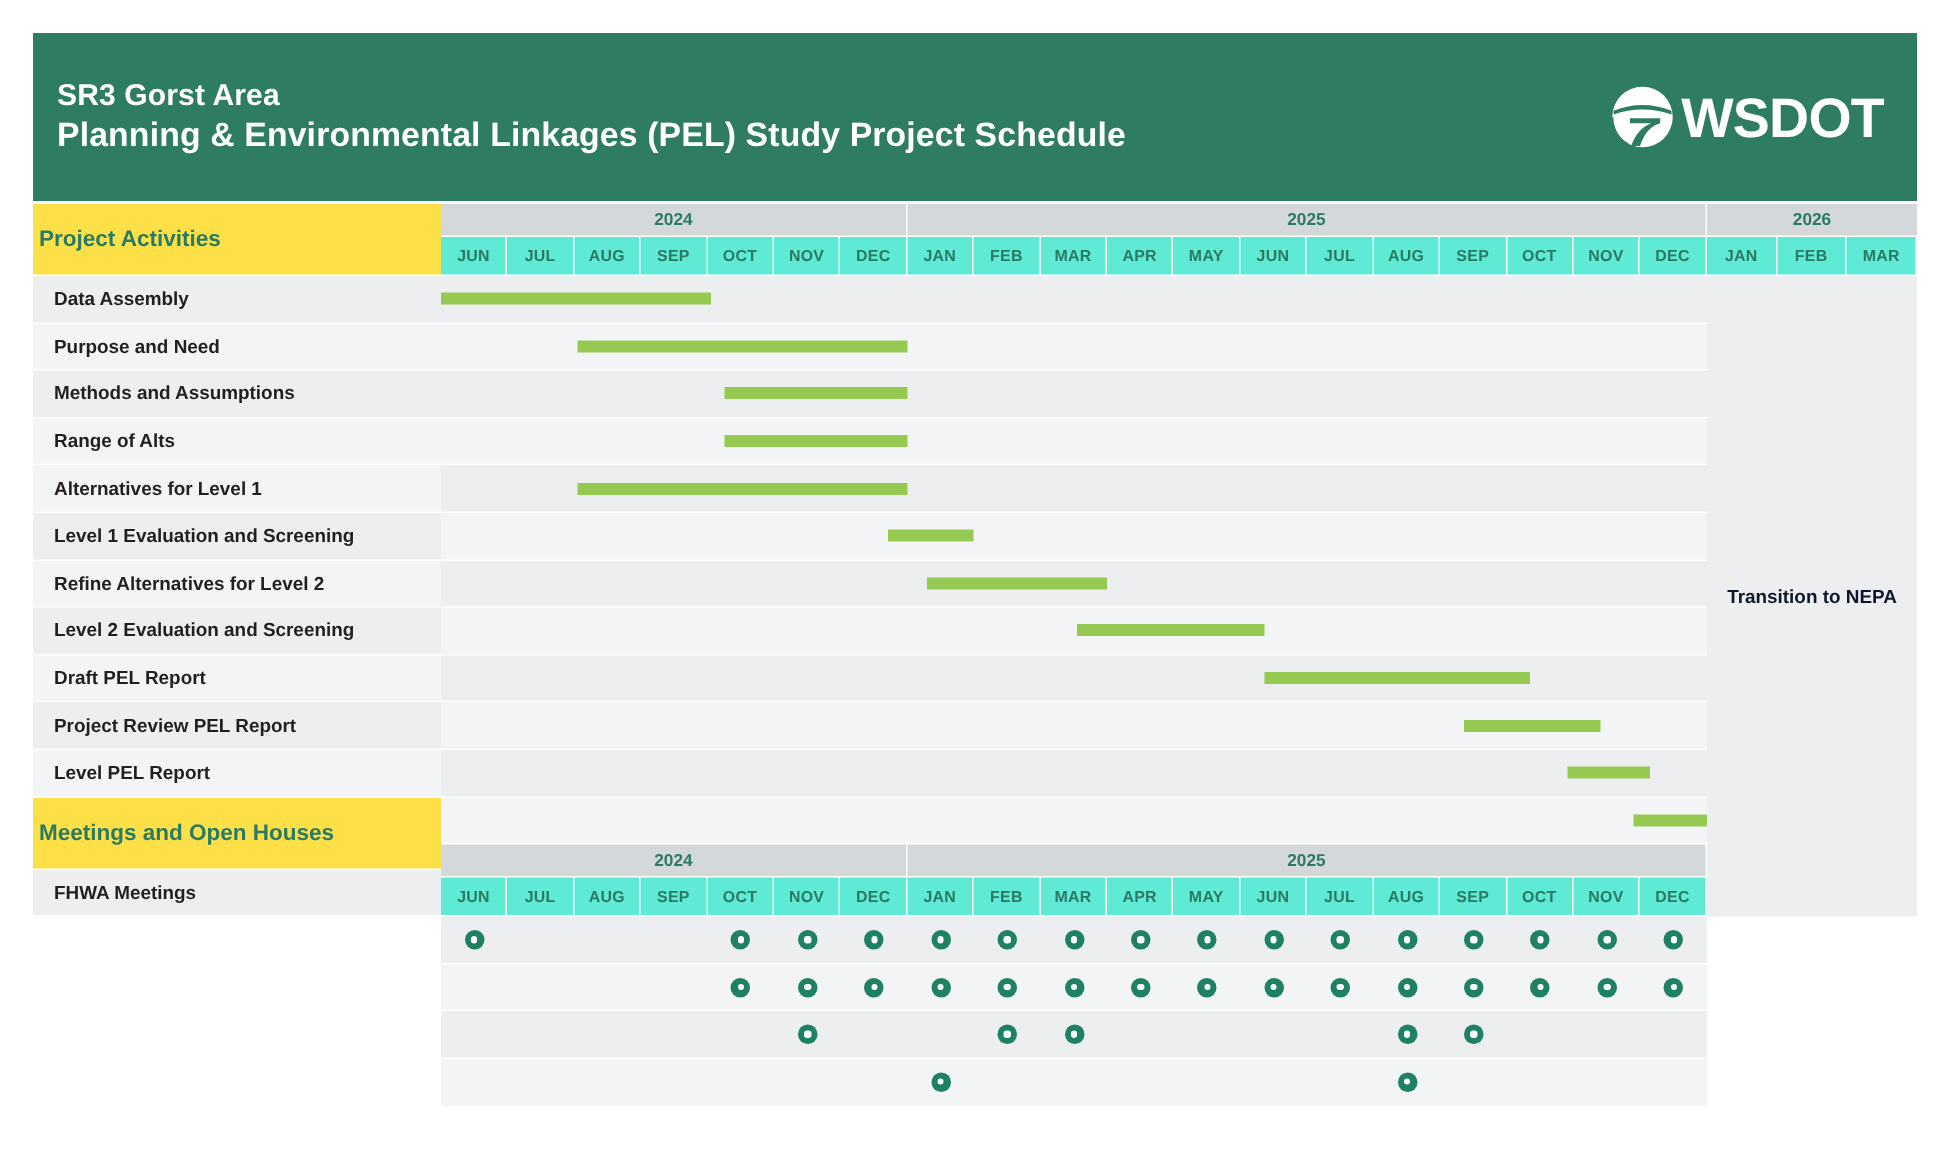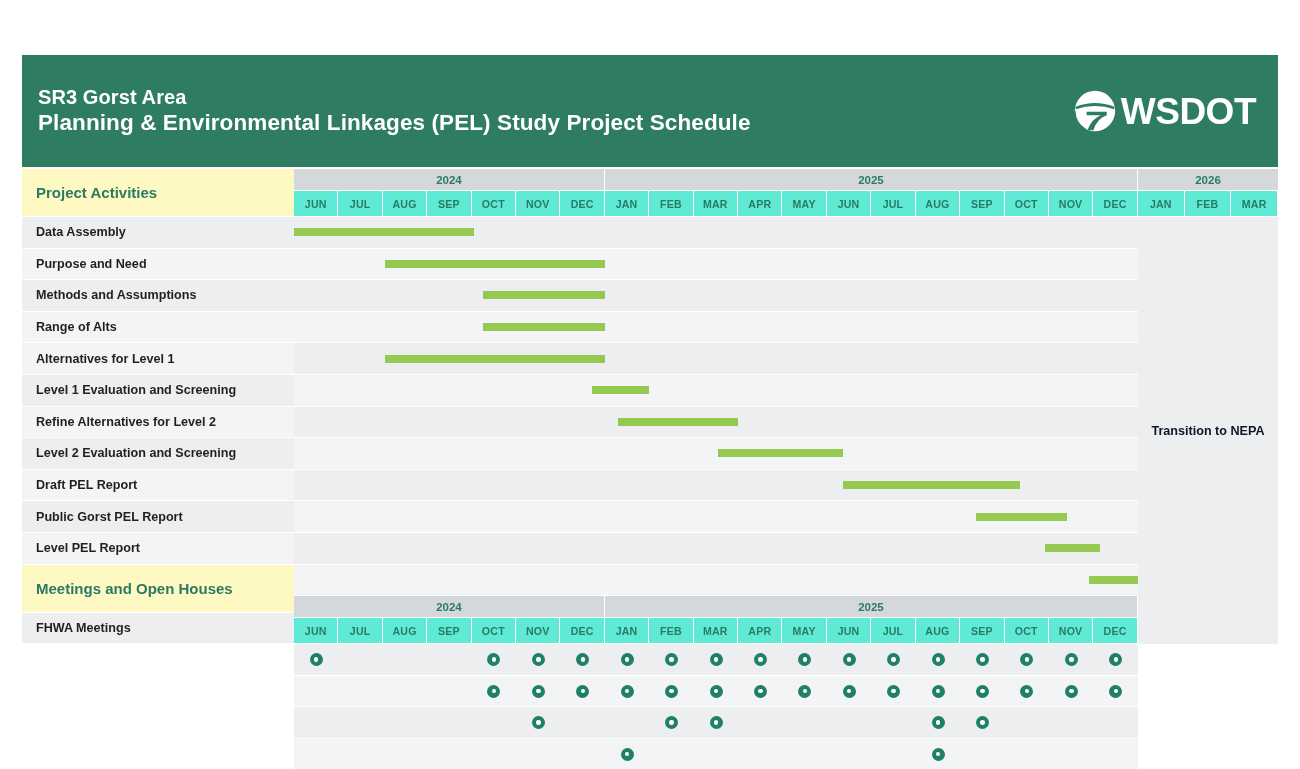--- a/index.html
+++ b/index.html
@@ -14,21 +14,20 @@
     font-family: "Liberation Sans", sans-serif;
     overflow: hidden;
   }
 
   .page {
     position: relative;
     width: 1300px;
     height: 567px;
     box-sizing: border-box;
     padding: 22px 22px 0 22px;
-    margin-top: 33px;
   }
 
   
   .banner {
     position: relative;
     height: 112px;
     background: #2e7d63;
     display: flex;
     align-items: center;
     justify-content: space-between;
@@ -103,24 +102,24 @@
     color: #231f20;
     font-weight: bold;
     margin-bottom: 1px;
     white-space: nowrap;
   }
   .lbl.alt { background: #f2f4f5; }
 
   
   .lbl-section {
     height: 47px;
-    background: #fef9c3;
-    display: flex;
-    align-items: center;
-    padding-left: 14px;
+    background: #fde047;
+    display: flex;
+    align-items: center;
+    padding-left: 4px;
     box-sizing: border-box;
     font-size: 15px;
     color: #2b7a63;
     font-weight: bold;
     margin-bottom: 1px;
     text-align: right;
   }
 
   
   .yearbar {
@@ -253,21 +252,21 @@
       <div id="activity-labels">
           <div class="lbl">Data Assembly</div>
           <div class="lbl alt">Purpose and Need</div>
           <div class="lbl">Methods and Assumptions</div>
           <div class="lbl alt">Range of Alts</div>
           <div class="lbl alt">Alternatives for Level 1</div>
           <div class="lbl">Level 1 Evaluation and Screening</div>
           <div class="lbl alt">Refine Alternatives for Level 2</div>
           <div class="lbl">Level 2 Evaluation and Screening</div>
           <div class="lbl alt">Draft PEL Report</div>
-          <div class="lbl">Public Gorst PEL Report</div>
+          <div class="lbl">Project Review PEL Report</div>
           <div class="lbl alt">Level PEL Report</div>
         </div>
       <div class="lbl-section">Meetings and Open Houses</div>
       <div id="meeting-labels">
           <div class="lbl">FHWA Meetings</div>
         </div>
     </div>
 
     <div class="mid-col">
       <div class="yearbar" id="year-bar-1">

